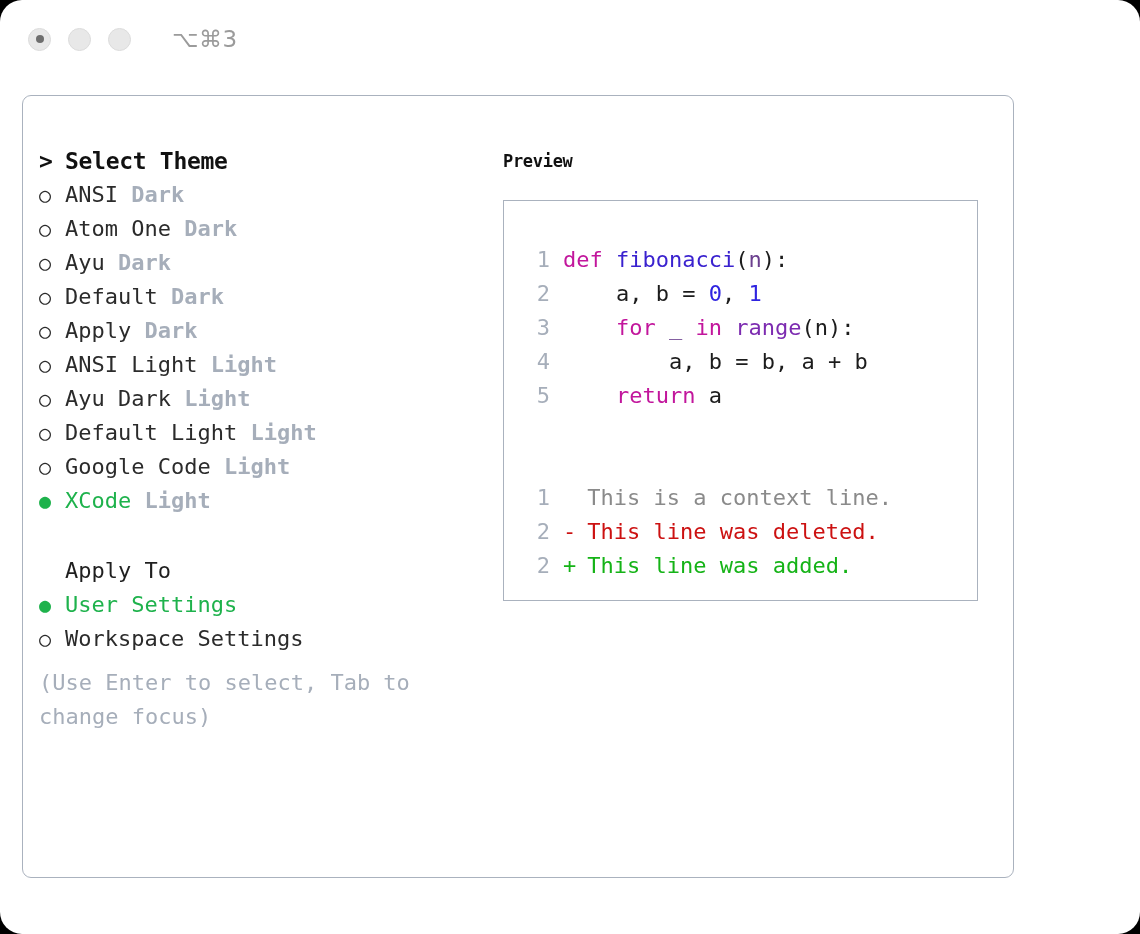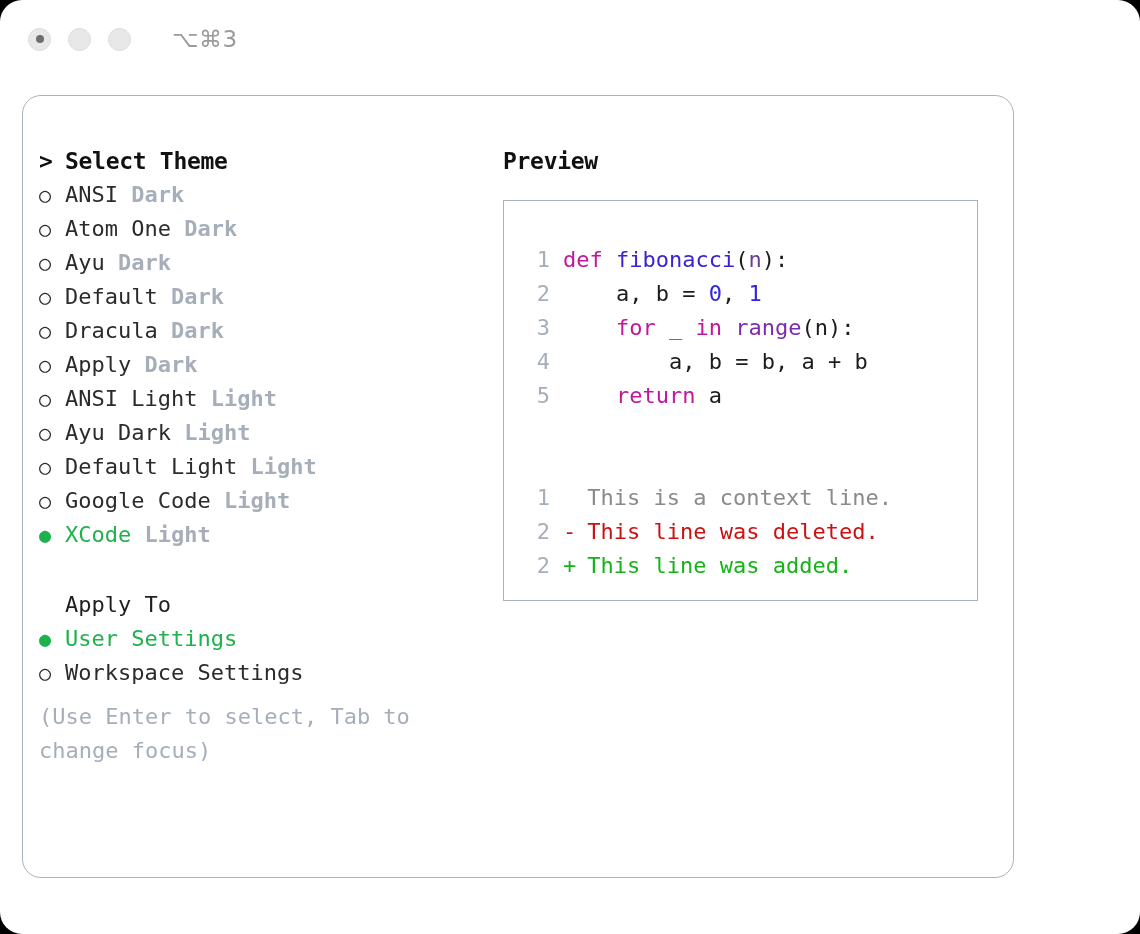--- a/index.html
+++ b/index.html
@@ -63,21 +63,21 @@
   }
 
   
   #main-panel {
     position: absolute;
     left: 22px;
     top: 95px;
     width: 992px;
     height: 783px;
     border: 1.6px solid #aab2be;
-    border-radius: 19px;
+    border-radius: 9px;
     box-sizing: border-box;
     background: #ffffff;
   }
 
   #panel-inner {
     position: absolute;
     left: 0; top: 0;
     width: 100%;
     height: 100%;
     display: flex;
@@ -141,21 +141,21 @@
   }
 
   
   #right-col {
     flex: 1;
     padding: 48px 0 0 10px;
     box-sizing: border-box;
   }
   #preview-header {
     font-weight: bold;
-    font-size: 23px;
+    font-size: 17px;
     color: #111111;
     height: 34px;
     line-height: 34px;
     letter-spacing: -0.3px;
   }
 
   #preview-box {
     margin-top: 22px;
     width: 475px;
     height: 401px;
@@ -214,21 +214,20 @@
 
         <div class="row" id="select-theme-header">
           <span class="caret">&gt;</span><span>Select Theme</span>
         </div>
 
         <div id="theme-list">
             <div class="row"><span class="bullet">○</span><span class="theme-name">ANSI</span><span class="theme-kind"> Dark</span></div>
             <div class="row"><span class="bullet">○</span><span class="theme-name">Atom One</span><span class="theme-kind"> Dark</span></div>
             <div class="row"><span class="bullet">○</span><span class="theme-name">Ayu</span><span class="theme-kind"> Dark</span></div>
             <div class="row"><span class="bullet">○</span><span class="theme-name">Default</span><span class="theme-kind"> Dark</span></div>
-            <div class="row"><span class="bullet">○</span><span class="theme-name">Dracula</span><span class="theme-kind"> Dark</span></div>
             <div class="row"><span class="bullet">○</span><span class="theme-name">Apply</span><span class="theme-kind"> Dark</span></div>
             <div class="row"><span class="bullet">○</span><span class="theme-name">ANSI Light</span><span class="theme-kind"> Light</span></div>
             <div class="row"><span class="bullet">○</span><span class="theme-name">Ayu Dark</span><span class="theme-kind"> Light</span></div>
             <div class="row"><span class="bullet">○</span><span class="theme-name">Default Light</span><span class="theme-kind"> Light</span></div>
             <div class="row"><span class="bullet">○</span><span class="theme-name">Google Code</span><span class="theme-kind"> Light</span></div>
             <div class="row"><span class="bullet selected">●</span><span class="theme-name selected">XCode</span><span class="theme-kind"> Light</span></div>
           </div>
 
         <div class="spacer-sm"></div>
 

